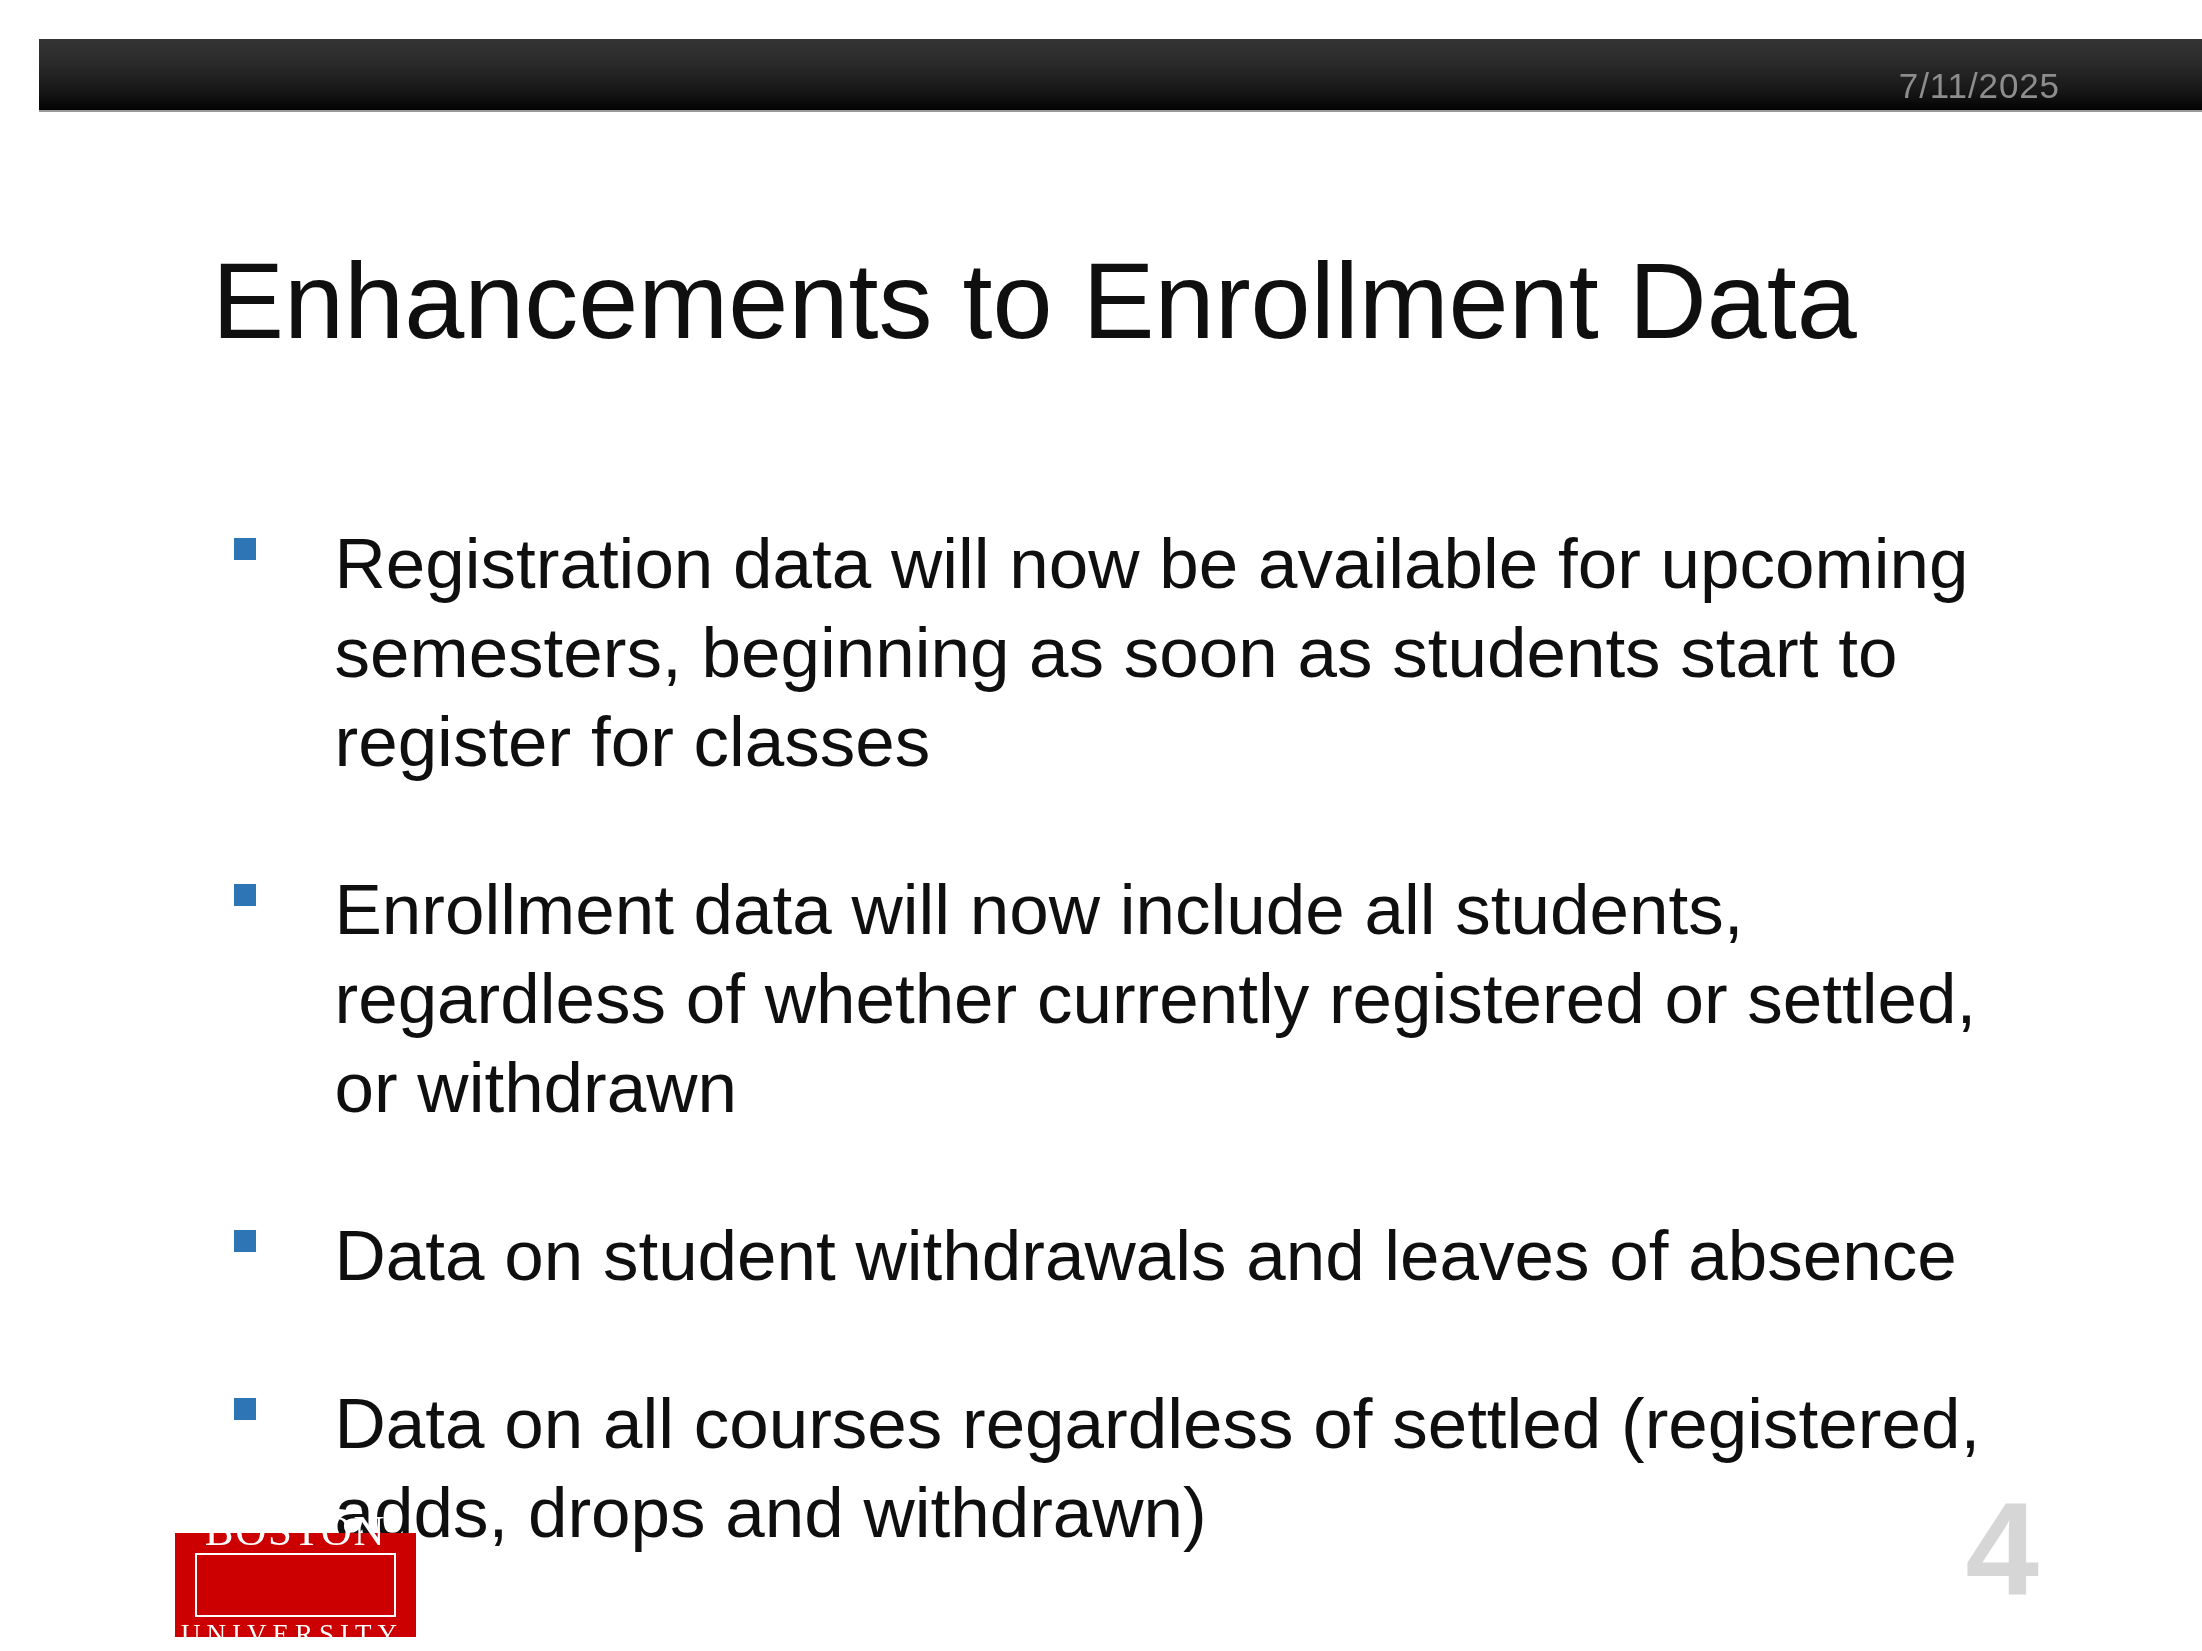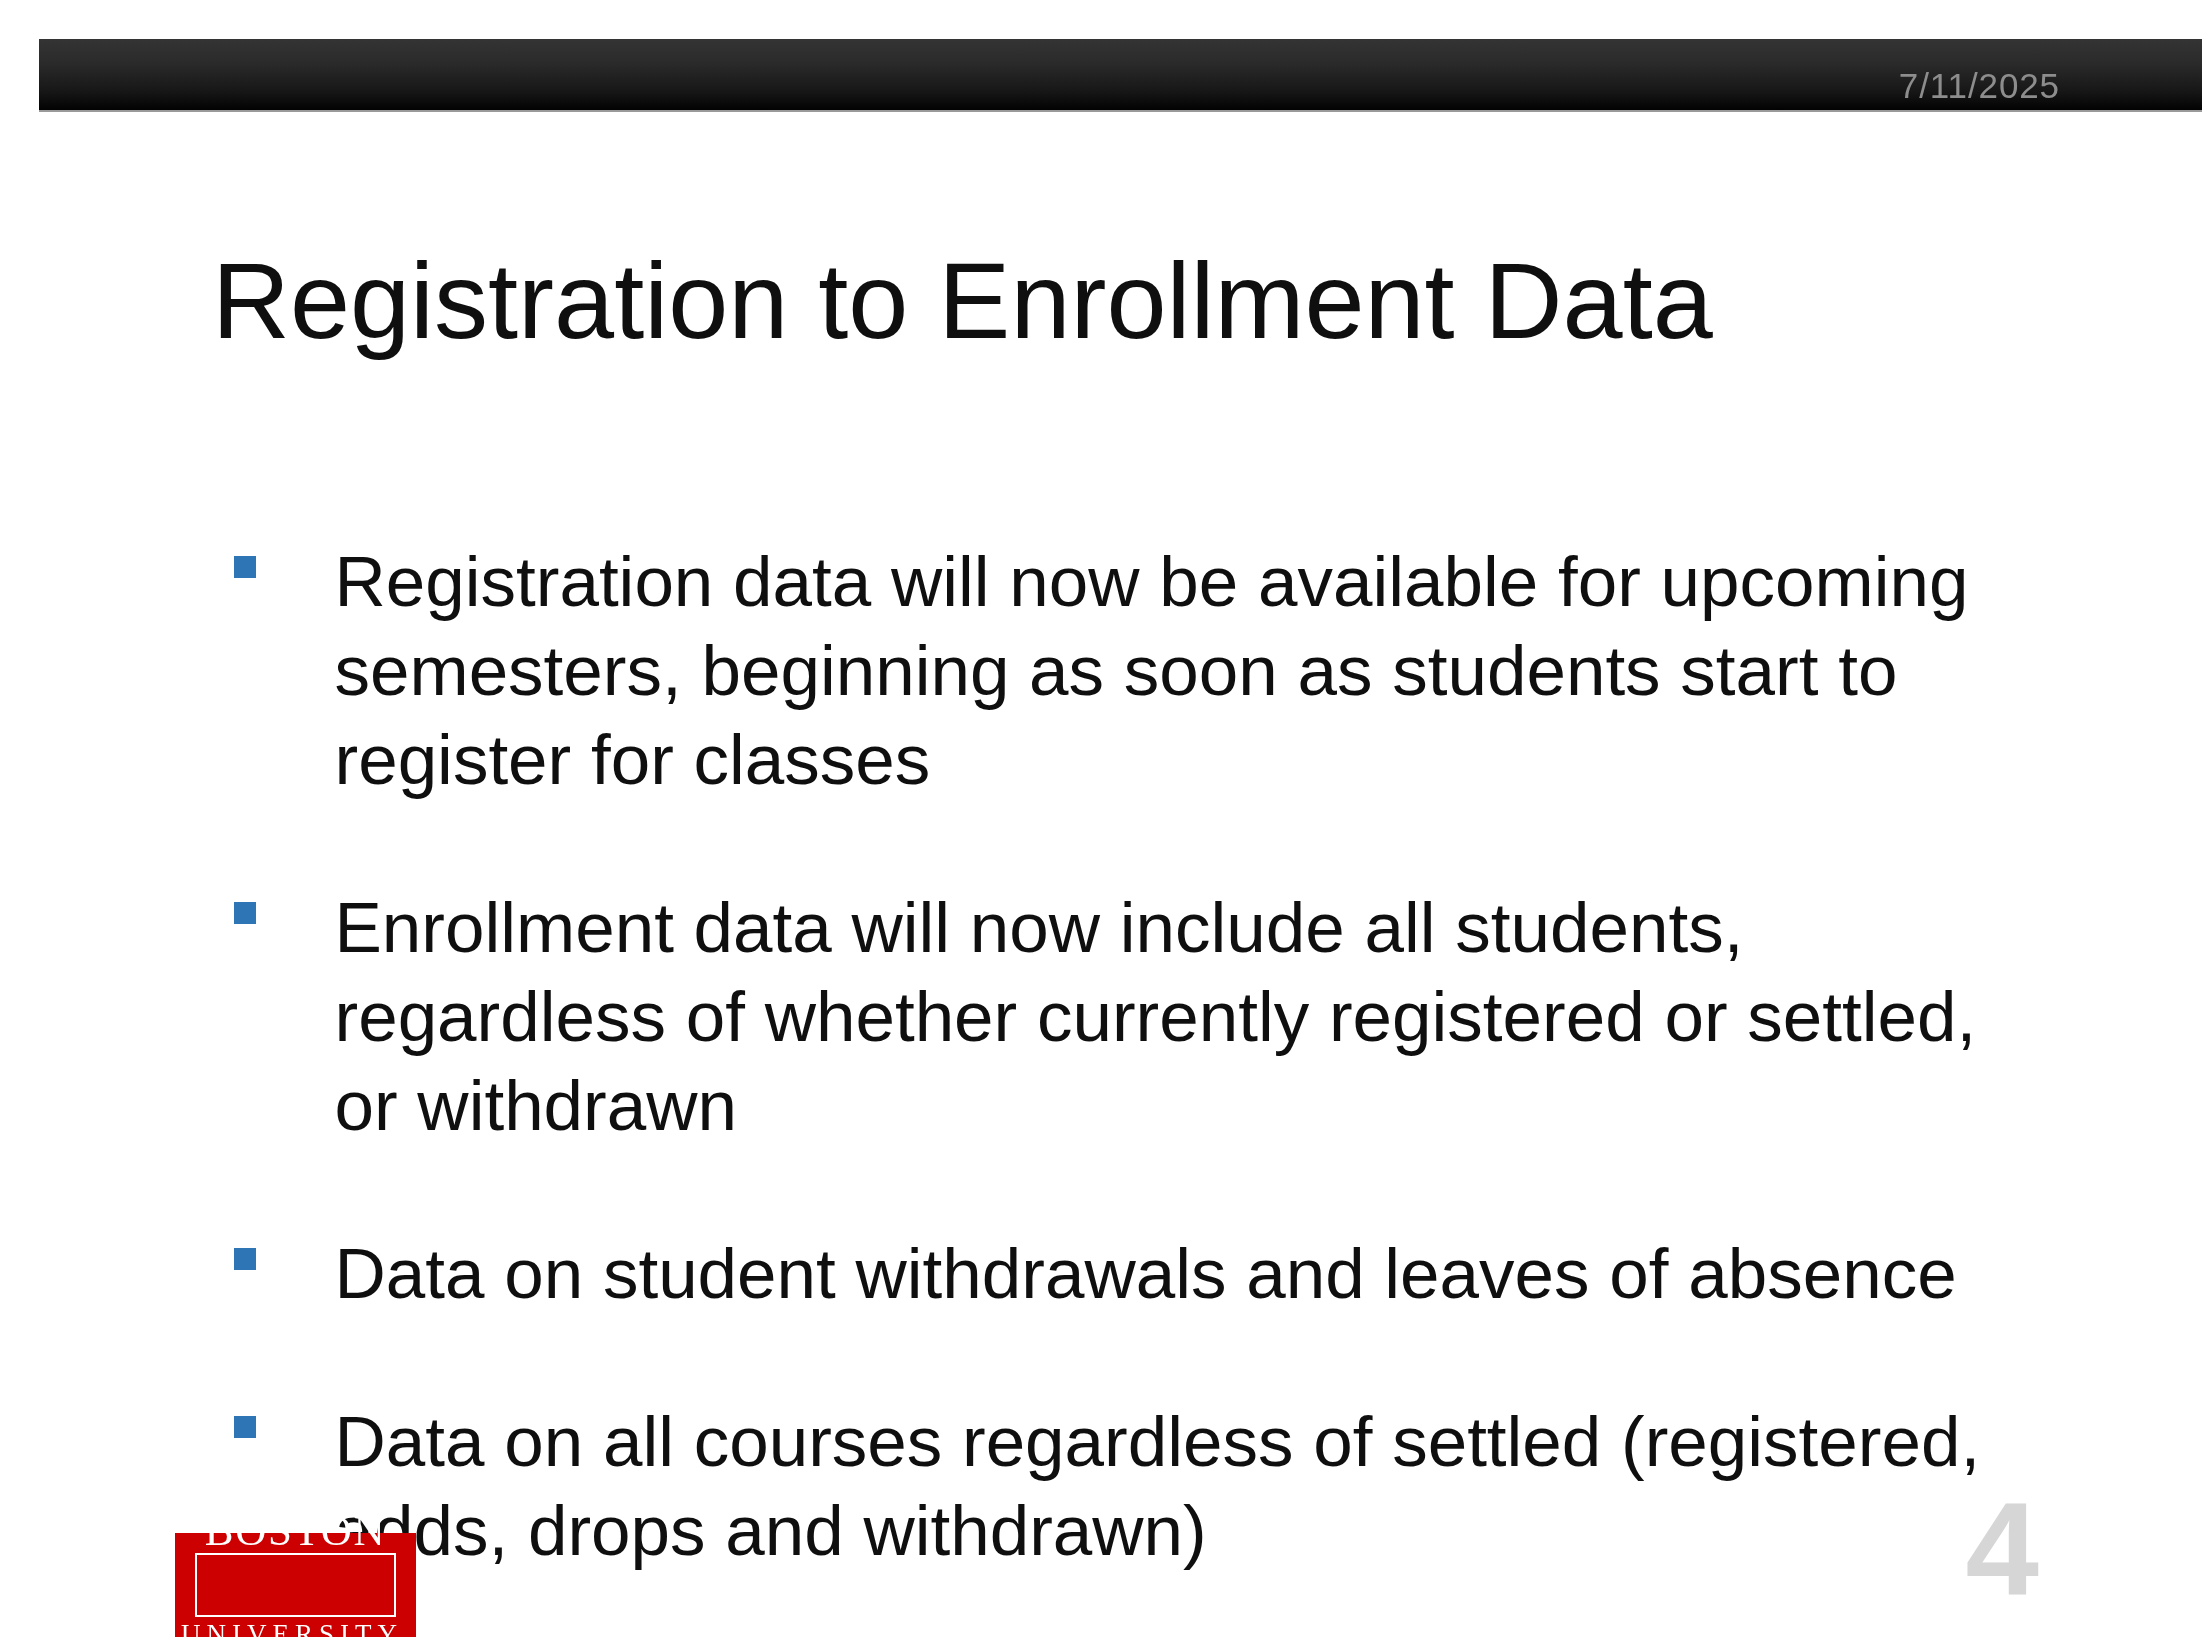--- a/index.html
+++ b/index.html
@@ -38,21 +38,21 @@
     line-height: 1.15;
     font-weight: 400;
     color: #0f0f0f;
     white-space: nowrap;
   }
 
   
   .bullet-list {
     position: absolute;
     left: 169px;
-    top: 472px;
+    top: 454px;
     width: 1876px;
   }
   .bullet-item {
     display: flex;
     align-items: flex-start;
     margin-bottom: 53px;
   }
   .bullet-marker {
     flex: 0 0 auto;
     width: 21.5px;
@@ -116,21 +116,21 @@
     color: #D6D6D6;
   }
 </style>
 </head>
 <body>
 
 <div class="top-bar">
   <div class="date-text" style="color: rgb(141, 141, 141);">7/11/2025</div>
 </div>
 
-<h1 class="slide-title">Registration to Enrollment Data</h1>
+<h1 class="slide-title">Enhancements to Enrollment Data</h1>
 
 <div class="bullet-list">
   <div class="bullet-item">
     <span class="bullet-marker" style="background: rgb(46, 117, 182);"></span>
     <span class="bullet-text">Registration data will now be available for upcoming
 semesters, beginning as soon as students start to
 register for classes</span>
   </div>
   <div class="bullet-item">
     <span class="bullet-marker" style="background: rgb(46, 117, 182);"></span>

